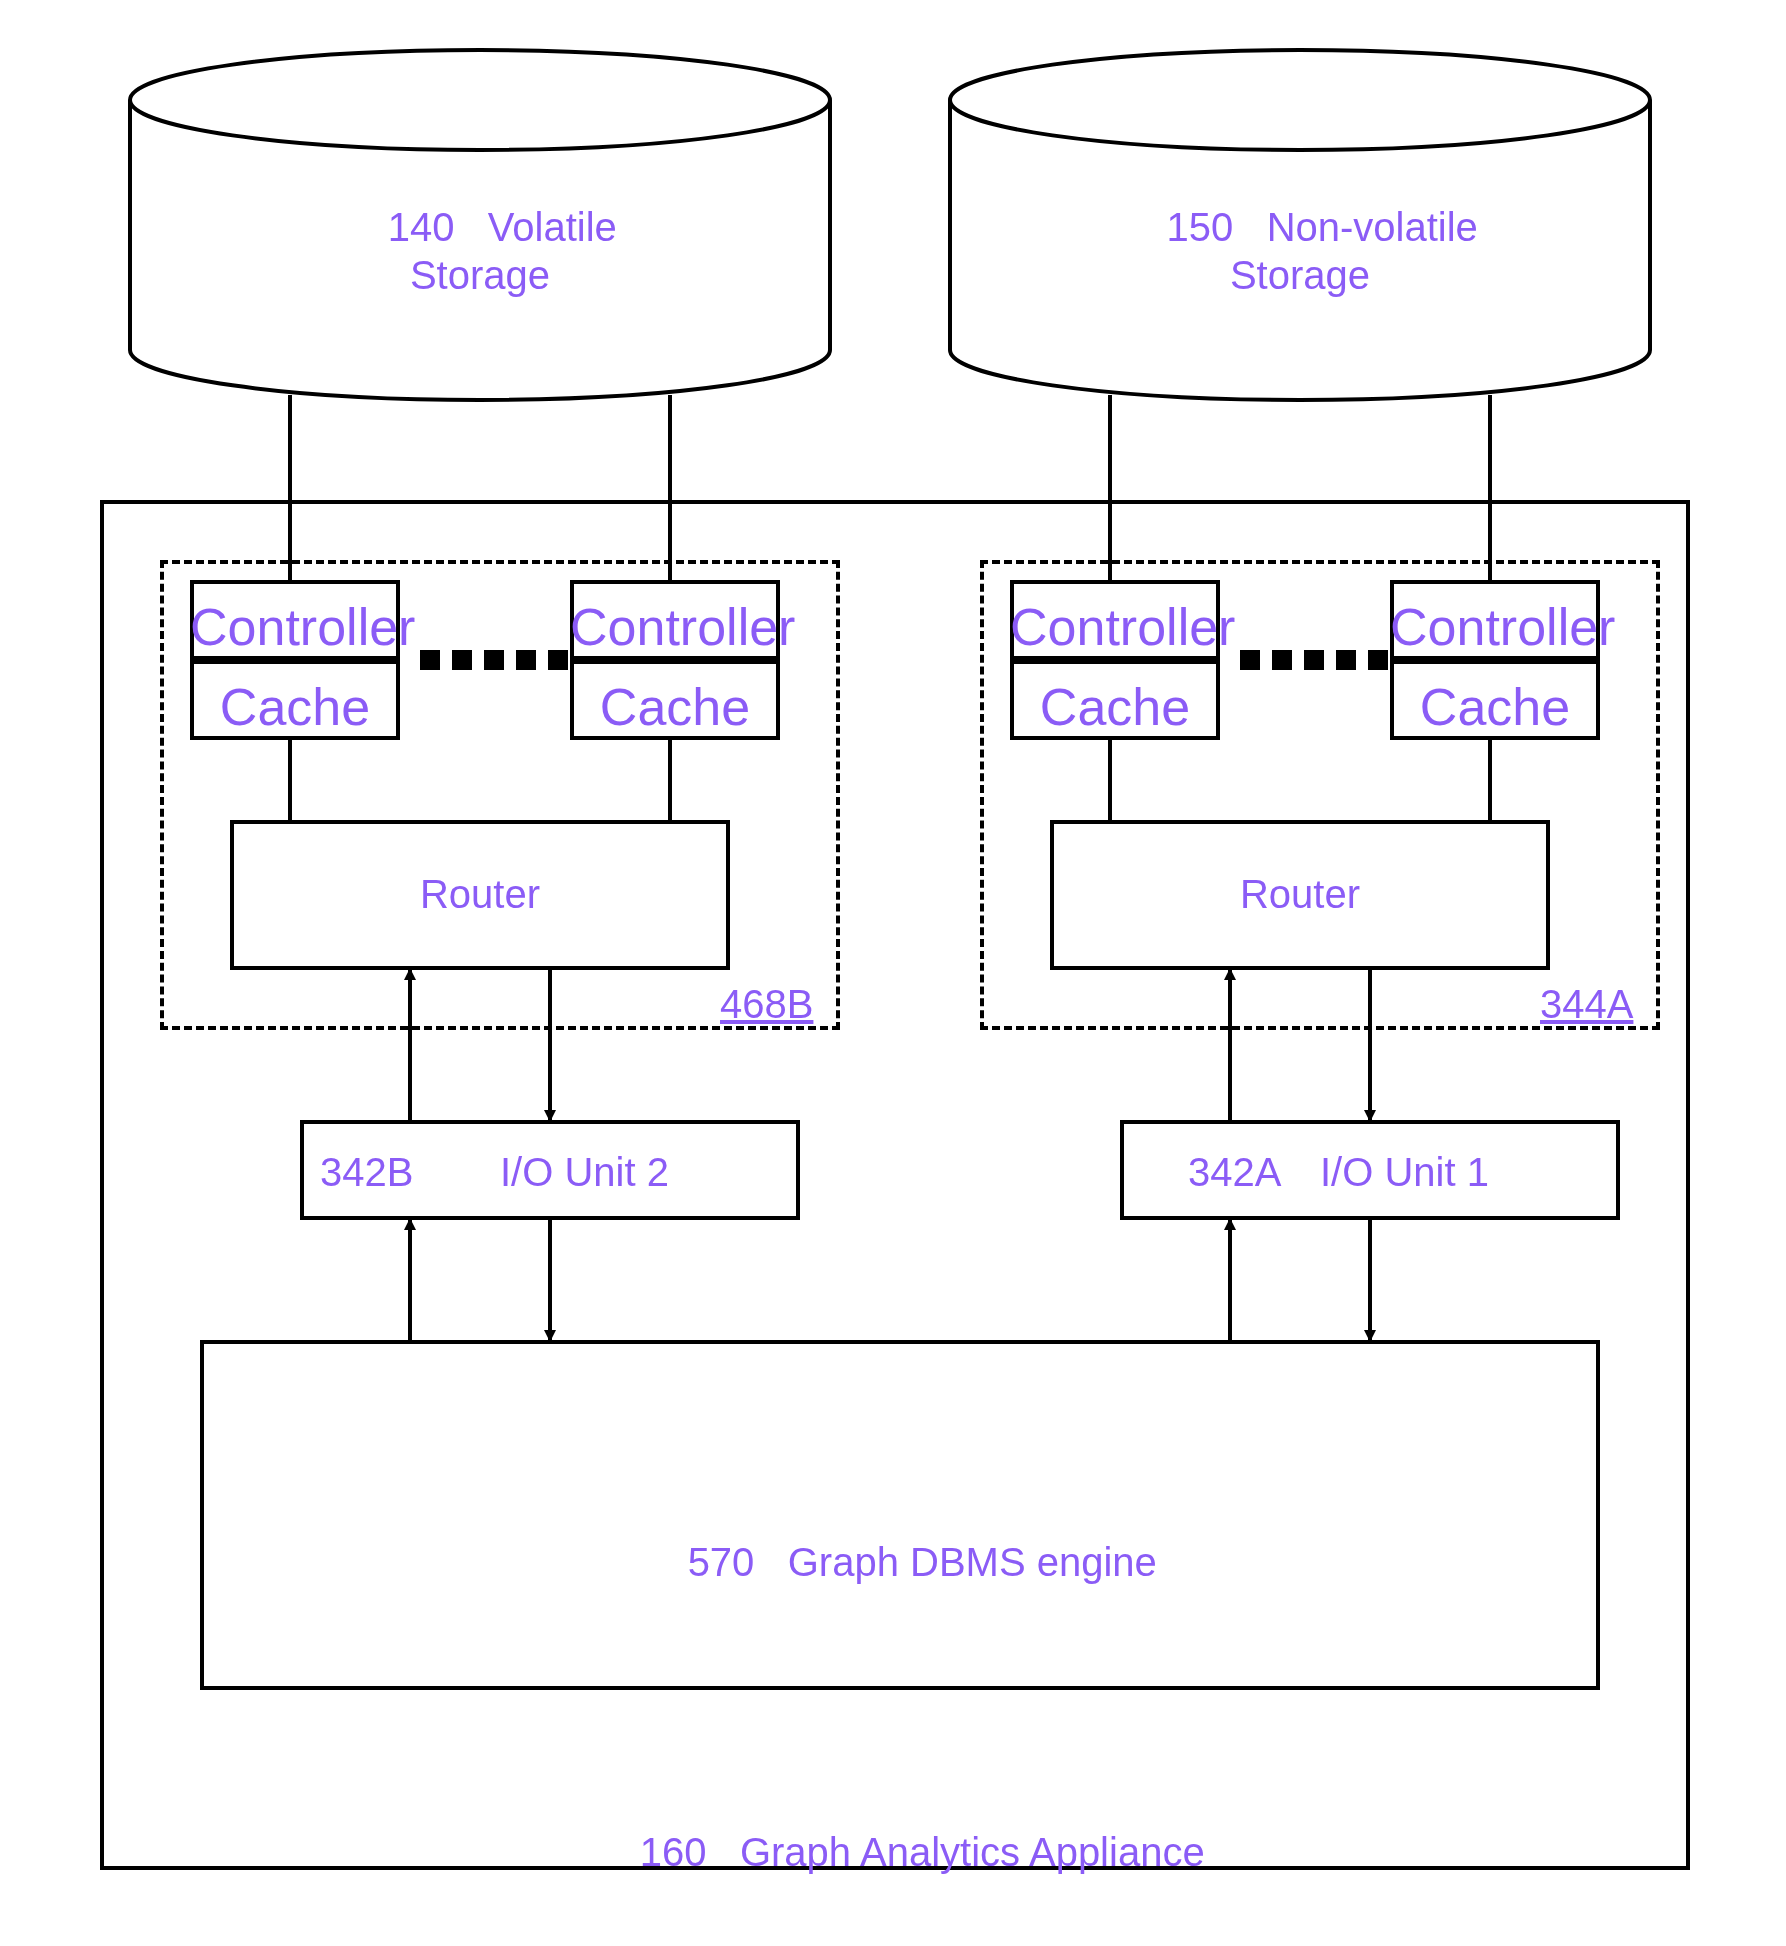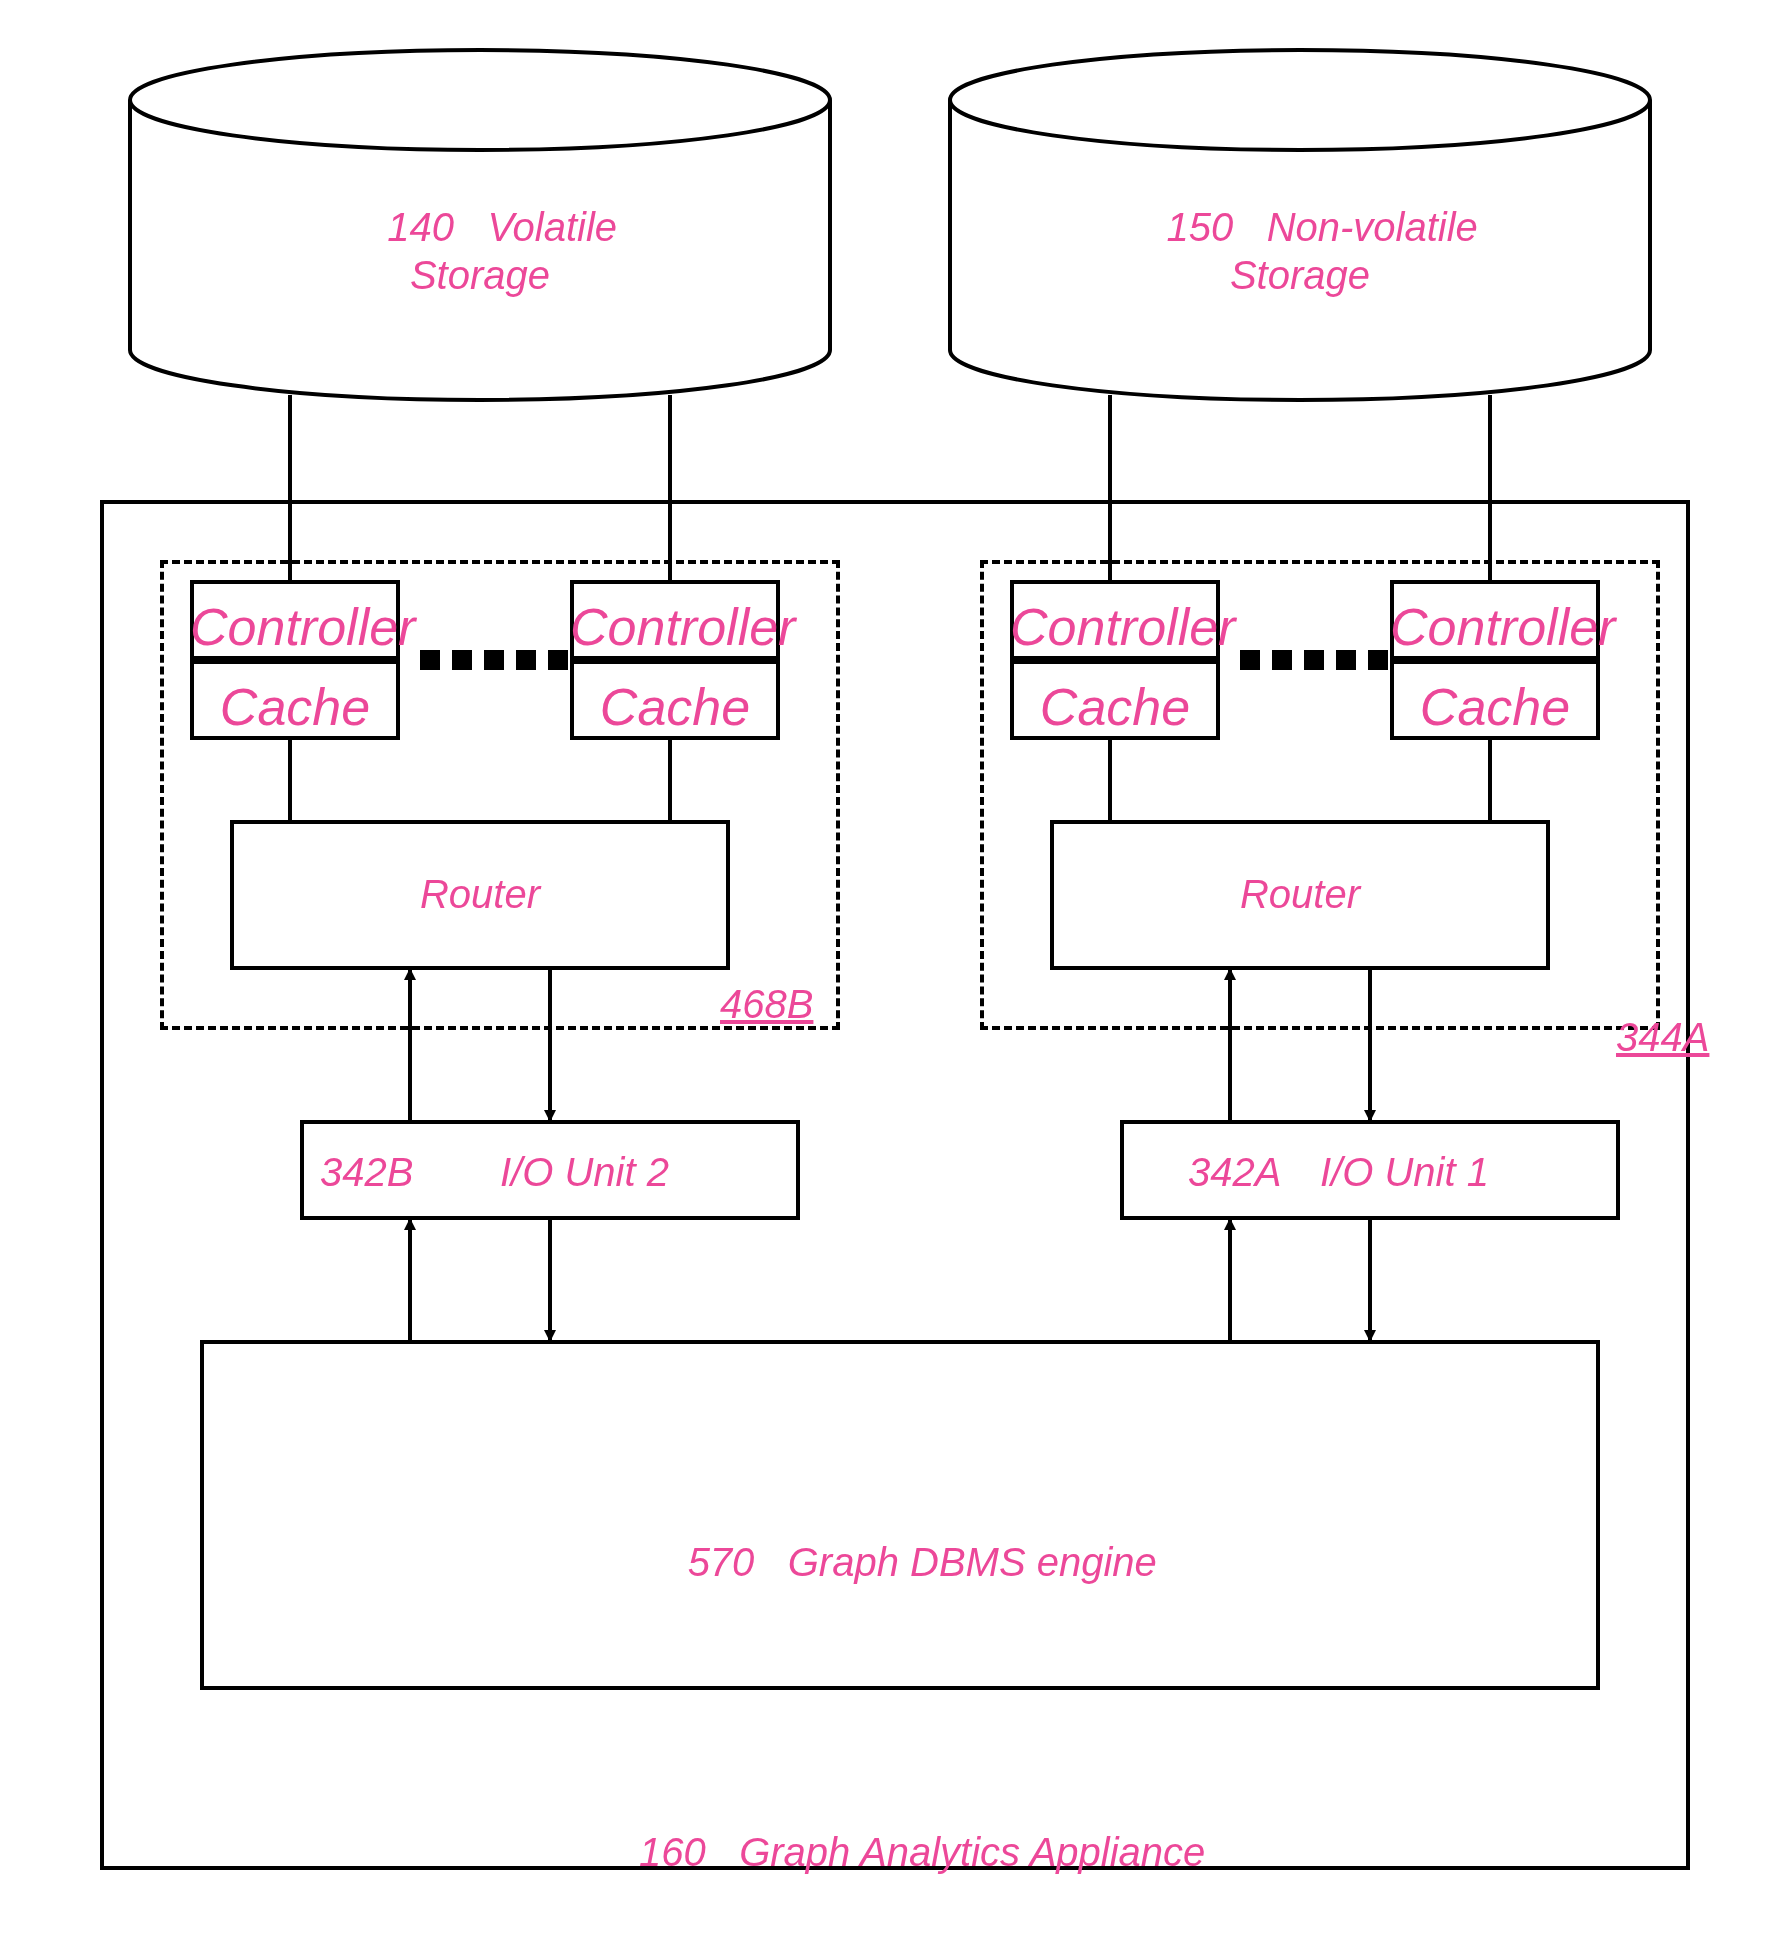--- a/index.html
+++ b/index.html
@@ -18,25 +18,24 @@
     position: absolute;
     border: 4px solid #000;
     box-sizing: border-box;
   }
   .dashed {
     border-style: dashed;
   }
   .label {
     position: absolute;
     font-size: 40px;
-    color: #ec4899;
+    color: #8b5cf6;
     line-height: 1.2;
     text-align: center;
     white-space: pre;
-    font-style: italic;
   }
   .small-box-label {
     font-size: 52px;
     text-align: center;
     width: 100%;
   }
   svg.overlay {
     position: absolute;
     left: 0; top: 0;
     width: 1786px;
@@ -125,21 +124,21 @@
 
   <div class="box" style="left:100px; top:500px; width:1590px; height:1370px;"></div>
   <div class="label" style="left:450px; top:1780px; width:900px;">
     <span>160</span>&nbsp;&nbsp;&nbsp;<span>Graph Analytics Appliance</span>
   </div>
 
   <div class="box dashed" style="left:160px; top:560px; width:680px; height:470px;"></div>
   <div class="label" style="left:720px; top:980px; text-decoration: underline;">468B</div>
 
   <div class="box dashed" style="left:980px; top:560px; width:680px; height:470px;"></div>
-  <div class="label" style="left:1616px; top:980px; text-decoration: underline; margin-top: 33px;">344A</div>
+  <div class="label" style="left:1540px; top:980px; text-decoration: underline;">344A</div>
 
   <div class="box" style="left:190px; top:580px; width:210px; height:80px;"></div>
   <div class="label small-box-label" style="left:190px; top:596px; width:210px;">Controller</div>
   <div class="box" style="left:190px; top:660px; width:210px; height:80px;"></div>
   <div class="label small-box-label" style="left:190px; top:676px; width:210px;">Cache</div>
 
   <div class="box" style="left:570px; top:580px; width:210px; height:80px;"></div>
   <div class="label small-box-label" style="left:570px; top:596px; width:210px;">Controller</div>
   <div class="box" style="left:570px; top:660px; width:210px; height:80px;"></div>
   <div class="label small-box-label" style="left:570px; top:676px; width:210px;">Cache</div>

